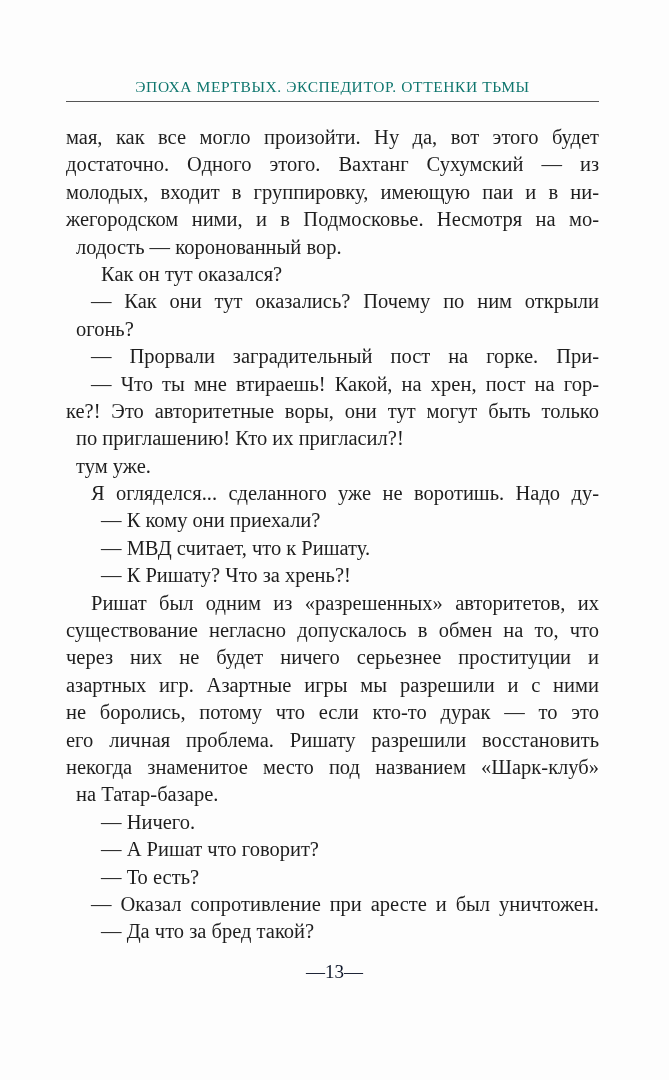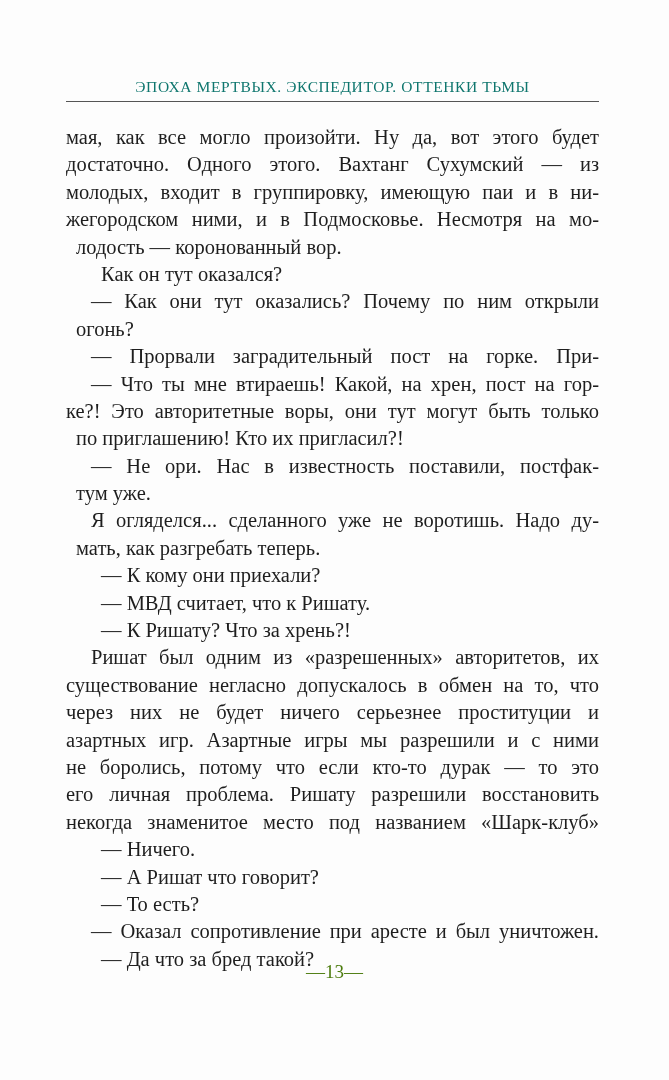--- a/index.html
+++ b/index.html
@@ -64,21 +64,21 @@
       padding-left: 25px;
     }
     .page-number {
       position: absolute;
       left: 0;
       width: 669px;
       top: 960px;
       text-align: center;
       font-size: 19px;
       line-height: 24px;
-      color: #4d7c0f;
+      color: #0f172a;
     }
   </style>
 </head>
 <body>
 
 <div class="page">
   <div class="running-head">ЭПОХА МЕРТВЫХ. ЭКСПЕДИТОР. ОТТЕНКИ ТЬМЫ</div>
   <div class="head-rule"></div>
 
   <div class="text-block" id="text-block">
@@ -87,34 +87,33 @@
       <span class="line">молодых, входит в группировку, имеющую паи и в ни-</span>
       <span class="line">жегородском ними, и в Подмосковье. Несмотря на мо-</span>
       <span class="line last">лодость — коронованный вор.</span>
       <span class="line indent last">Как он тут оказался?</span>
       <span class="line indent">— Как они тут оказались? Почему по ним открыли</span>
       <span class="line last">огонь?</span>
       <span class="line indent">— Прорвали заградительный пост на горке. При-</span>
       <span class="line indent">— Что ты мне втираешь! Какой, на хрен, пост на гор-</span>
       <span class="line">ке?! Это авторитетные воры, они тут могут быть только</span>
       <span class="line last">по приглашению! Кто их пригласил?!</span>
-      <span class="line indent">— Не ори. Нас в известность поставили, постфак-</span>
       <span class="line last">тум уже.</span>
       <span class="line indent">Я огляделся... сделанного уже не воротишь. Надо ду-</span>
-      <span class="line last">мать, как разгребать теперь.</span>
       <span class="line indent last">— К кому они приехали?</span>
       <span class="line indent last">— МВД считает, что к Ришату.</span>
       <span class="line indent last">— К Ришату? Что за хрень?!</span>
       <span class="line indent">Ришат был одним из «разрешенных» авторитетов, их</span>
       <span class="line">существование негласно допускалось в обмен на то, что</span>
       <span class="line">через них не будет ничего серьезнее проституции и</span>
       <span class="line">азартных игр. Азартные игры мы разрешили и с ними</span>
       <span class="line">не боролись, потому что если кто-то дурак — то это</span>
       <span class="line">его личная проблема. Ришату разрешили восстановить</span>
       <span class="line">некогда знаменитое место под названием «Шарк-клуб»</span>
+      <span class="line last">на Татар-базаре.</span>
       <span class="line indent last">— Ничего.</span>
       <span class="line indent last">— А Ришат что говорит?</span>
       <span class="line indent last">— То есть?</span>
       <span class="line indent">— Оказал сопротивление при аресте и был уничтожен.</span>
       <span class="line indent last">— Да что за бред такой?</span>
     </div>
 
   <div class="page-number">—13—</div>
 </div>
 

